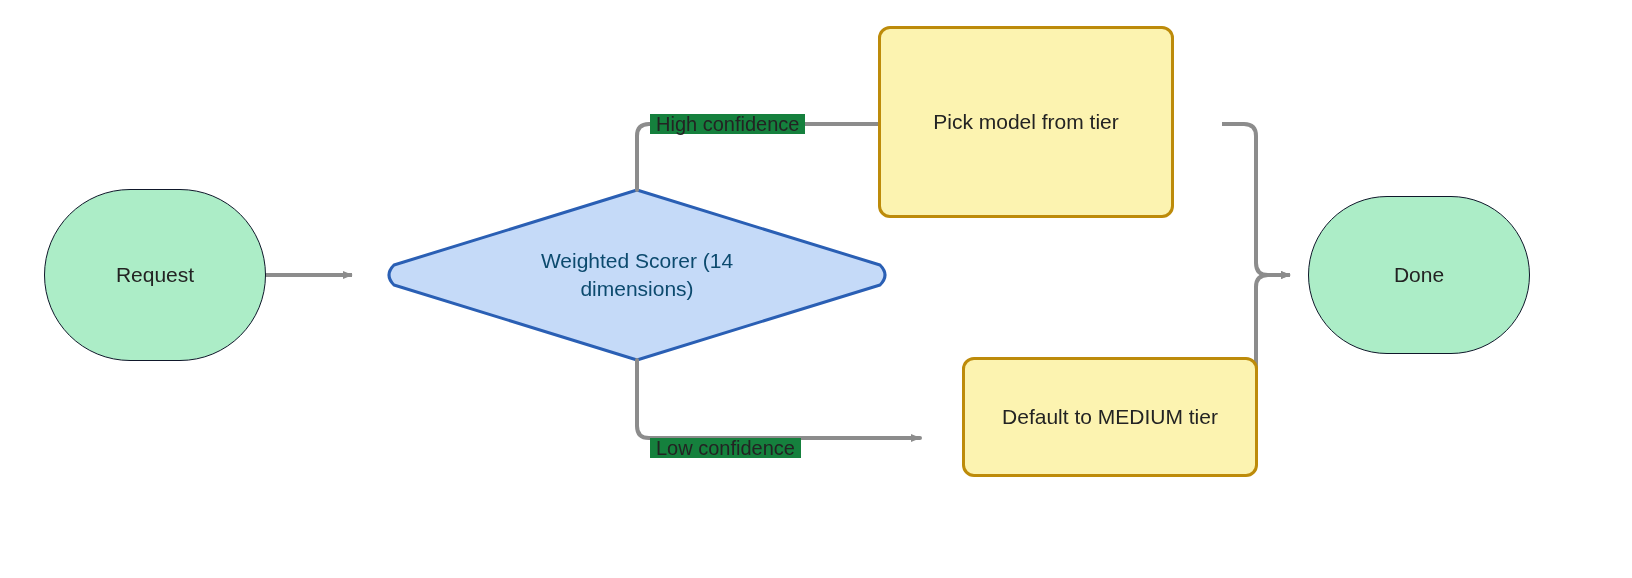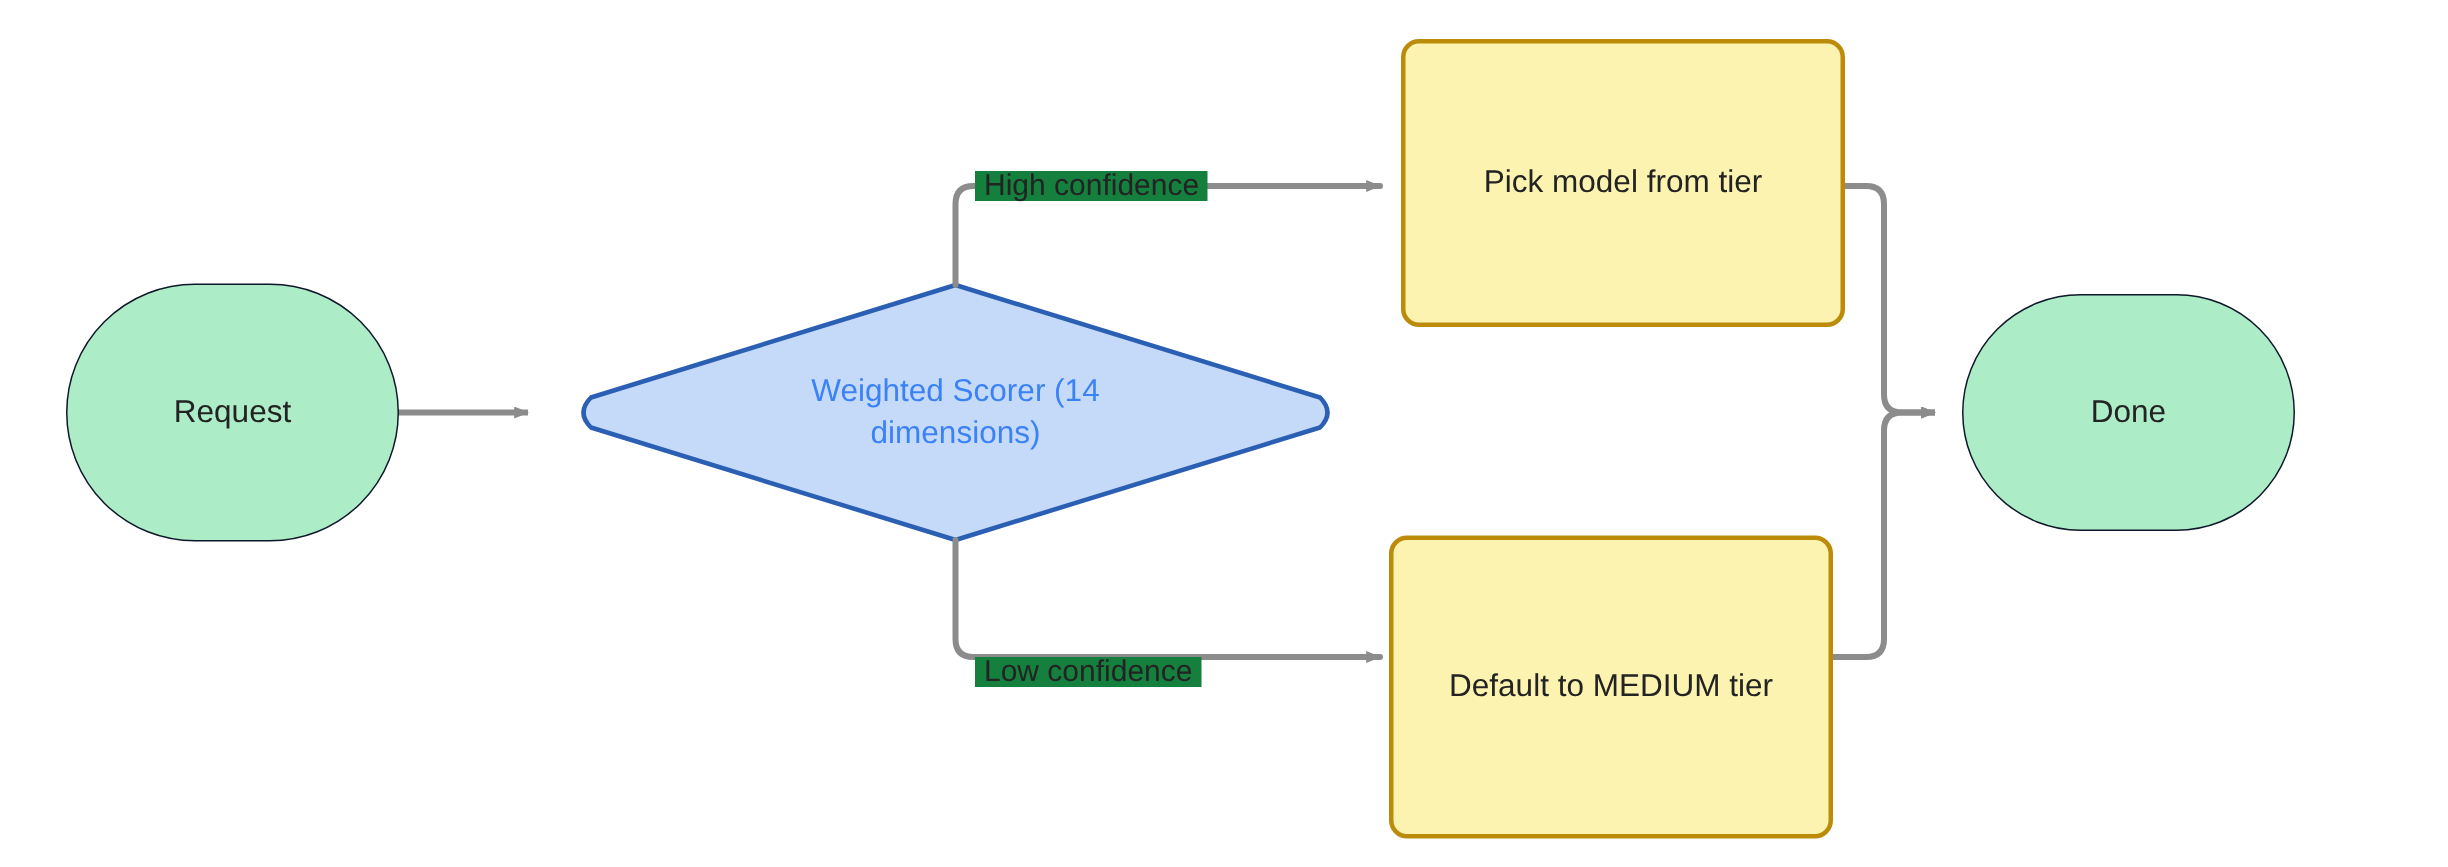--- a/index.html
+++ b/index.html
@@ -42,21 +42,21 @@
     border-radius: 110px;
   }
   .node-process {
     background: #FCF3B0;
     border: 3px solid #BD8B0A;
     border-radius: 12px;
   }
   .node-decision-label {
     position: absolute;
     z-index: 3;
-    color: #3b82f6;
+    color: #0c4a6e;
     font-size: 21px;
     line-height: 1.32;
     text-align: center;
     display: flex;
     align-items: center;
     justify-content: center;
   }
   .edge-label {
     position: absolute;
     z-index: 4;
@@ -98,25 +98,25 @@
     <span>Request</span>
   </div>
 
   <div class="node-decision-label" style="left:497px; top:240px; width:280px; height:70px;">
     <span>
       <span>Weighted Scorer (14</span><br>
       <span>dimensions)</span>
     </span>
   </div>
 
-  <div class="node node-process" style="left:934px; top:26px; width:296px; height:192px;">
+  <div class="node node-process" style="left:878px; top:26px; width:296px; height:192px;">
     <span>Pick model from tier</span>
   </div>
 
-  <div class="node node-process" style="left:926px; top:357px; width:296px; height:202px;">
+  <div class="node node-process" style="left:962px; top:357px; width:296px; height:120px;">
     <span>Default to MEDIUM tier</span>
   </div>
 
   <div class="node node-terminal" style="left:1308px; top:196px; width:222px; height:158px;">
     <span>Done</span>
   </div>
 
   <div class="edge-label" style="left:650px; top:124px;">High confidence</div>
 
   <div class="edge-label" style="left:650px; top:448px;">Low confidence</div>

